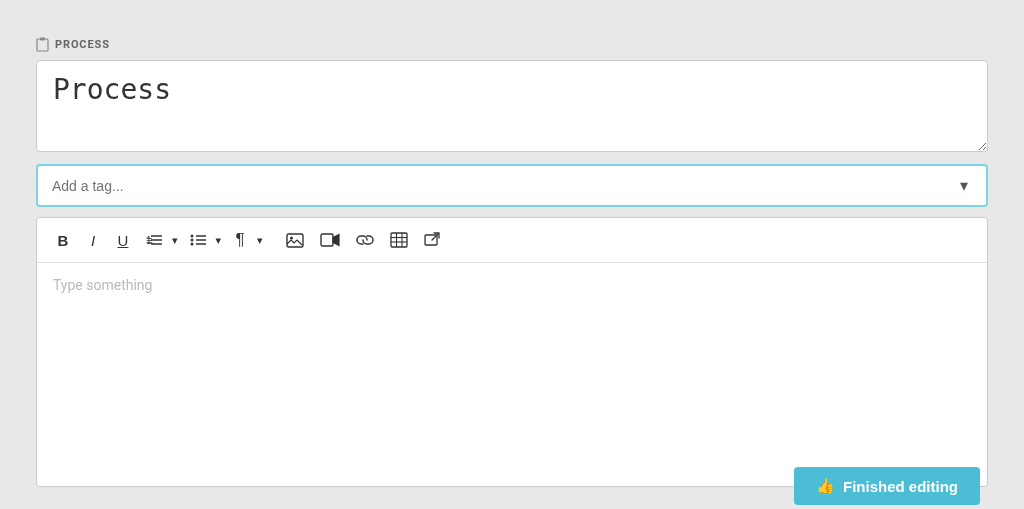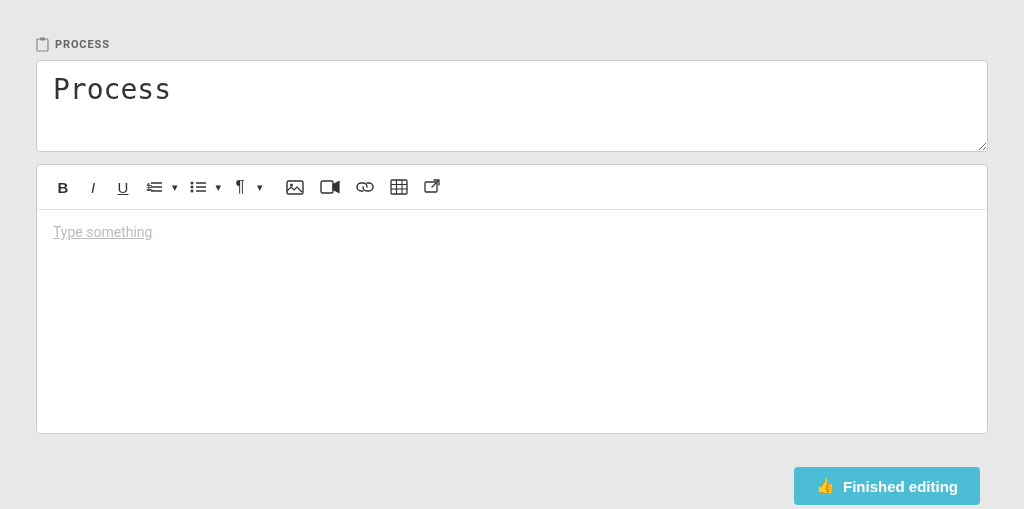--- a/index.html
+++ b/index.html
@@ -142,21 +142,20 @@
       padding: 4px 3px;
       font-size: 11px;
       color: #333;
     }
 
     .editor-body {
       padding: 14px 16px;
       min-height: 220px;
       color: #bbb;
       font-size: 14px;
-      text-decoration: underline;
     }
 
     .finished-btn {
       position: absolute;
       bottom: 24px;
       right: 24px;
       background: #4bbdd4;
       color: #fff;
       border: none;
       border-radius: 4px;
@@ -192,20 +191,26 @@
         <rect x="4" y="0.5" width="5" height="3" rx="1" fill="#888"></rect>
       </svg>
     </span>
     <span>PROCESS</span>
   </div>
 
   
   <textarea class="title-input" placeholder="Process" style="">Process</textarea>
 
   
+  <div class="tag-input-wrapper">
+    <input class="tag-input" type="text" placeholder="Add a tag..." style="">
+    <button class="tag-dropdown-btn">
+      <span class="chevron-down"></span>
+    </button>
+  </div>
 
   
   <div class="editor-wrapper">
     <div class="toolbar">
 
       <button class="toolbar-btn bold">B</button>
 
       <button class="toolbar-btn italic">I</button>
 
       <button class="toolbar-btn underline">U</button>

